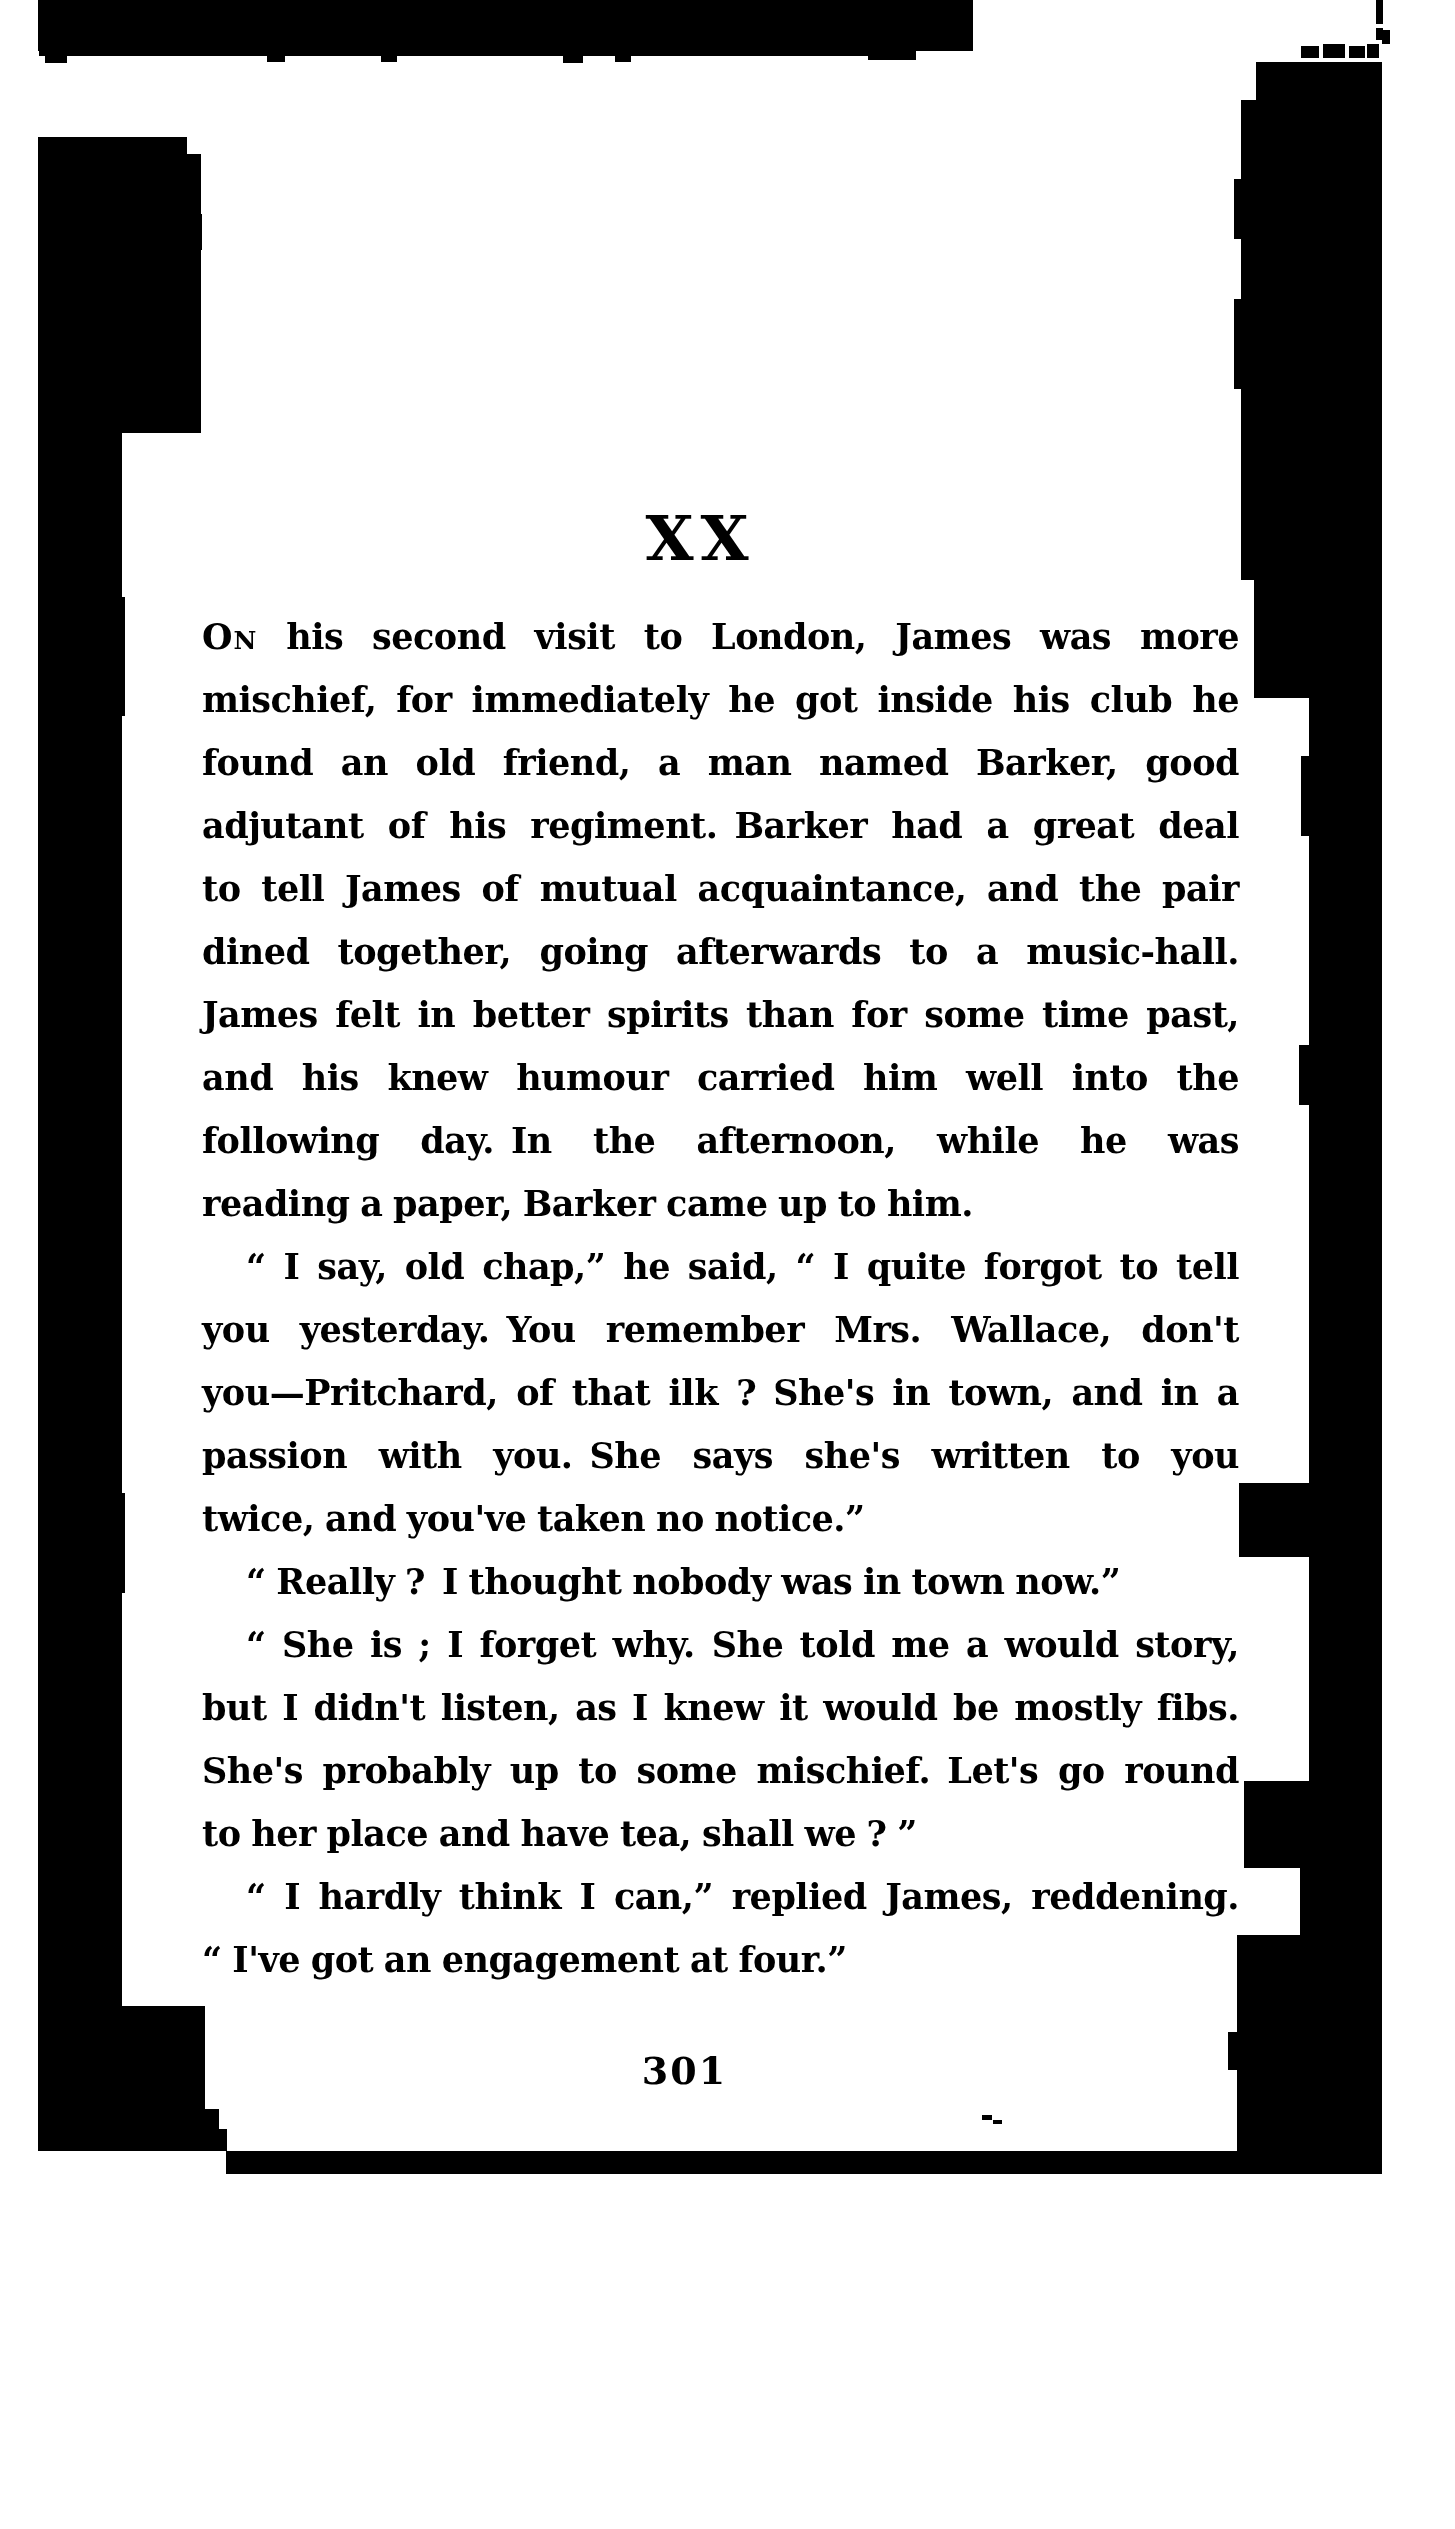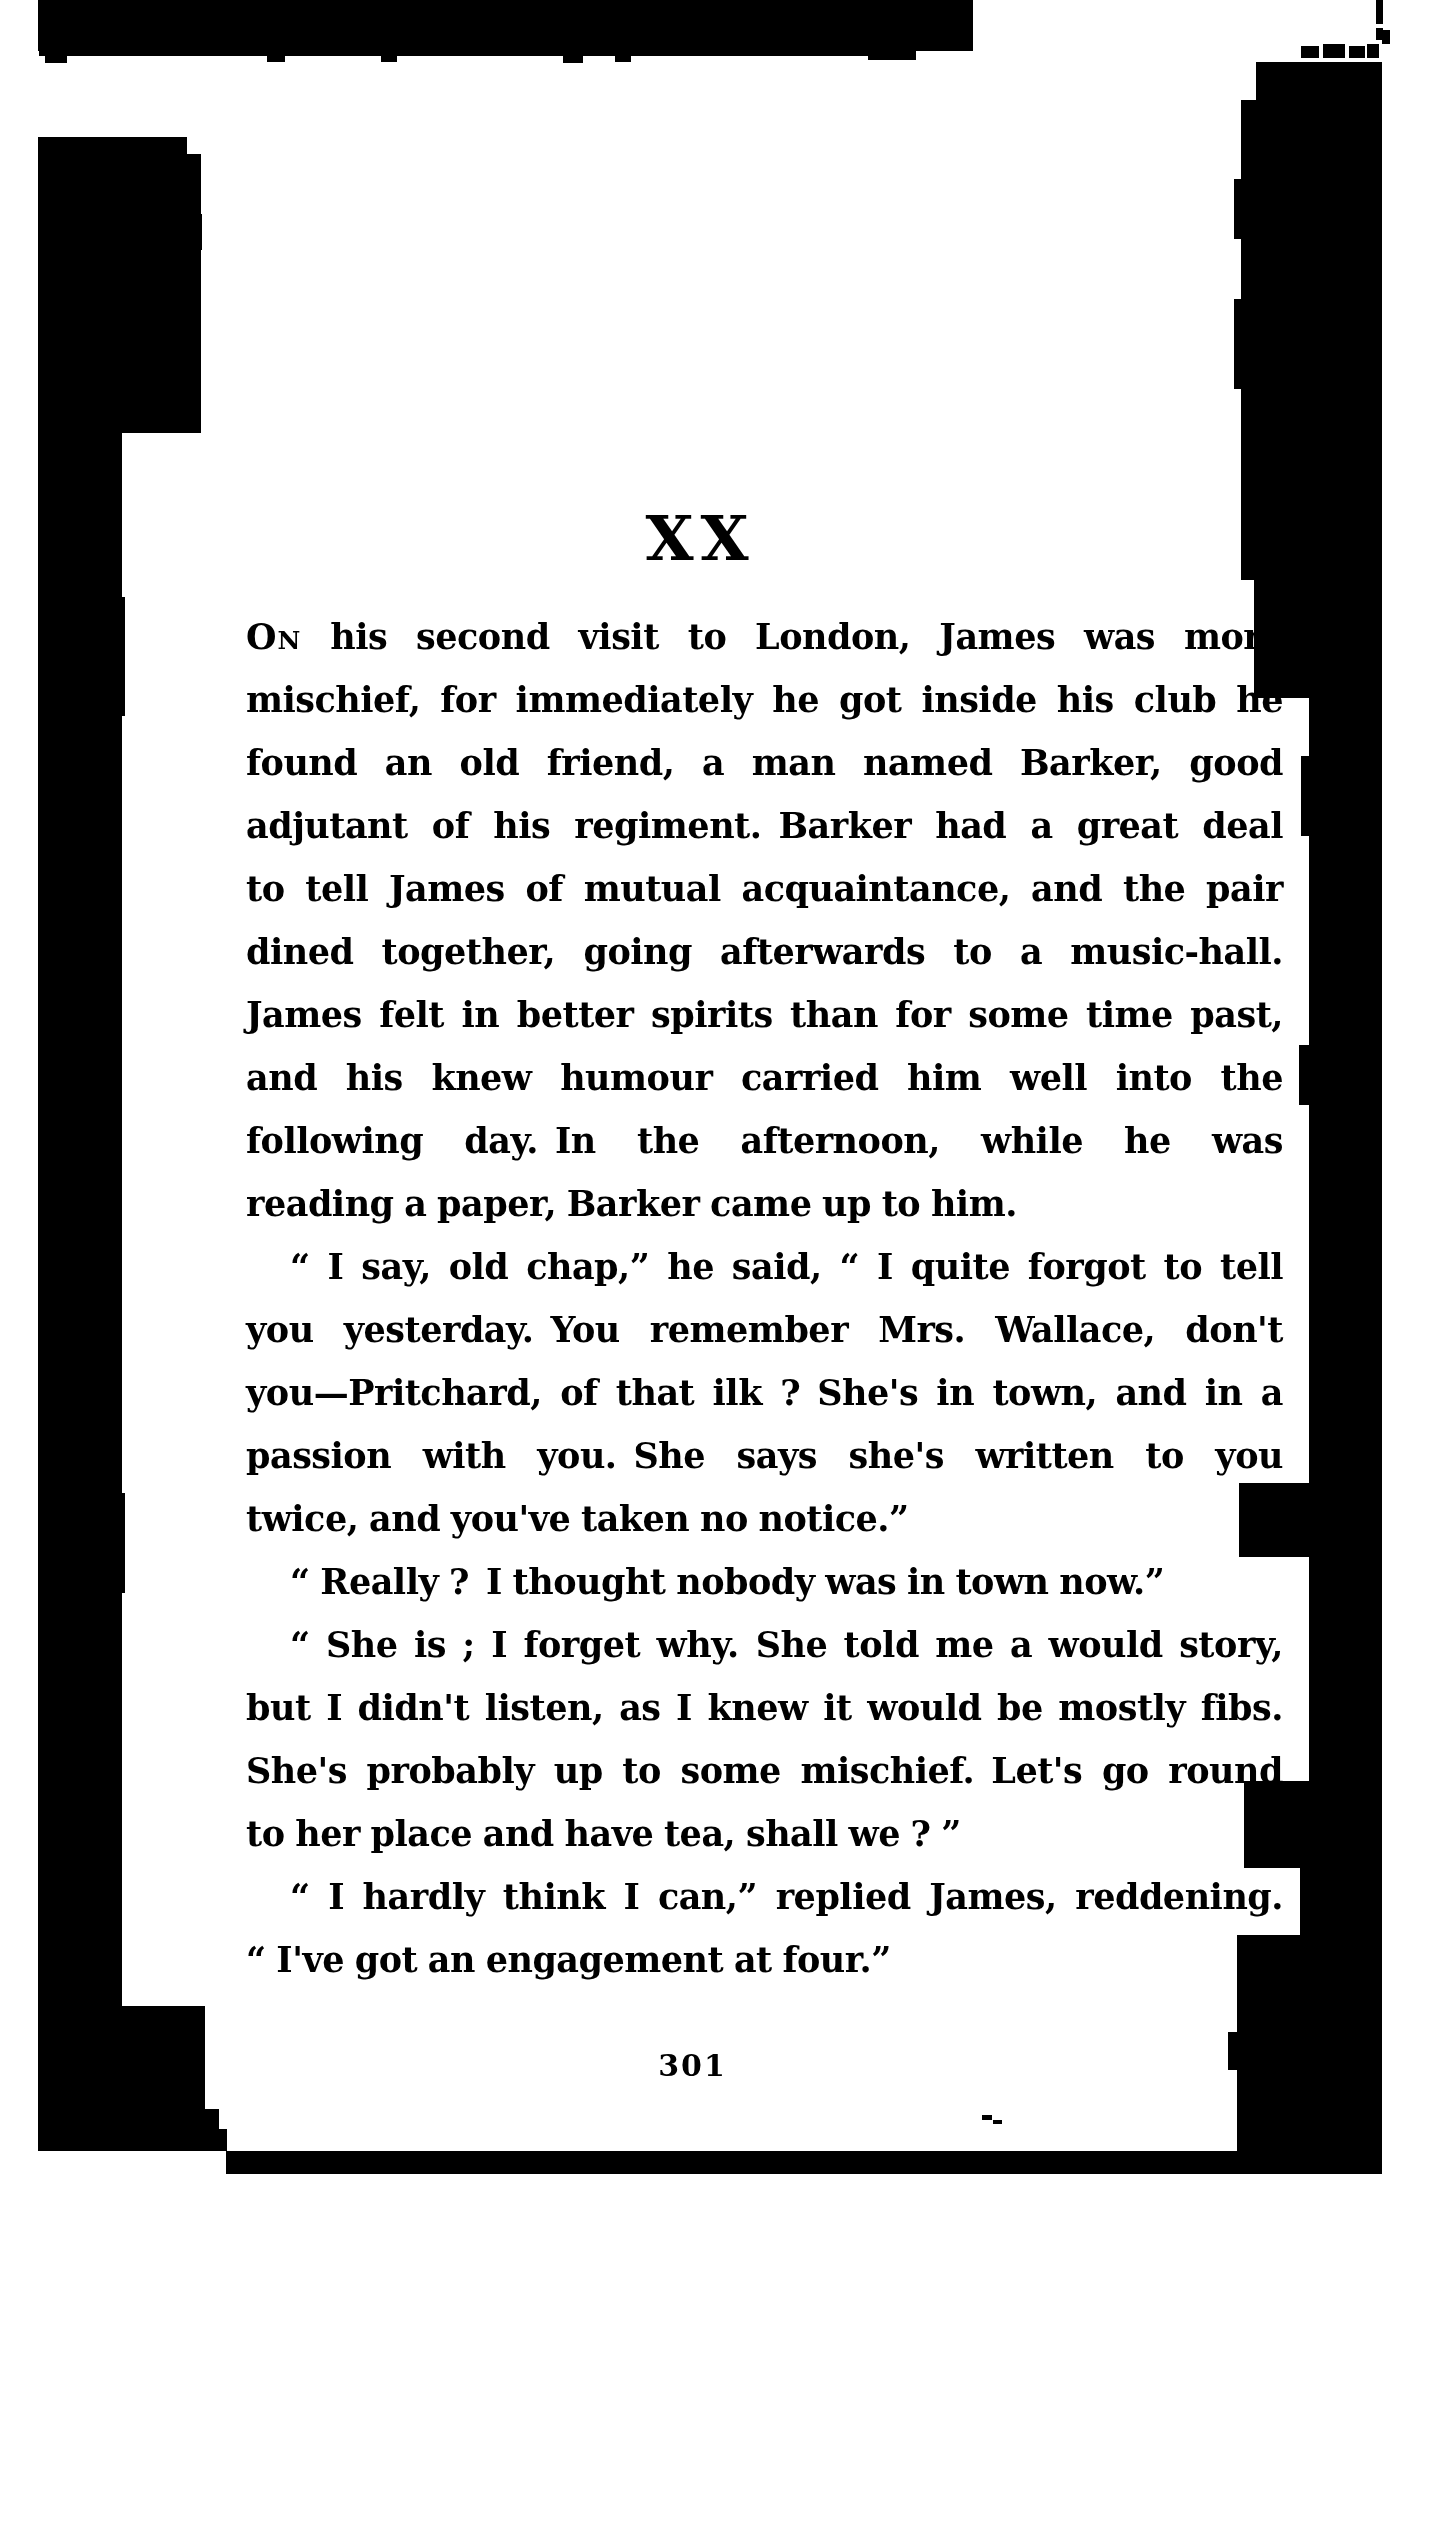--- a/index.html
+++ b/index.html
@@ -16,35 +16,35 @@
 
   .heading {
     position:absolute; left:202px; top:502px; width:1037px;
     box-sizing:border-box; padding-right:40px;
     text-align:center;
     font-size:62px; font-weight:700; letter-spacing:7px;
   }
   .text-block {
     position:absolute; left:202px; top:605px; width:1037px;
     font-size:35px; font-weight:700;
-    letter-spacing:-0.5px; word-spacing:-1px;margin-left:44px;
+    letter-spacing:-0.5px; word-spacing:-1px;
   }
   .line {
     height:63px; line-height:63px;
     text-align:justify; text-align-last:left;
     overflow:visible;
   }
   .line.j { text-align-last:justify; }
   .line.i { padding-left:44px; }
   .lead { font-variant:small-caps; letter-spacing:1px; }
   .pagenum {
-    position:absolute; left:202px; top:2048px; width:1037px;
+    position:absolute; left:194px; top:2048px; width:1037px;
     box-sizing:border-box; padding-right:56px;
     text-align:center;
-    font-size:30px; font-weight:700; letter-spacing:2px;
+    font-size:38px; font-weight:700; letter-spacing:2px;
   }
 </style>
 </head>
 <body>
 
 <div class="artifact" style="left:38px;top:0;width:935px;height:51px"></div>
 <div class="artifact" style="left:39px;top:48px;width:876px;height:8px"></div>
 <div class="artifact" style="left:45px;top:51px;width:22px;height:12px"></div>
 <div class="artifact" style="left:267px;top:54px;width:18px;height:8px"></div>
 <div class="artifact" style="left:381px;top:54px;width:16px;height:8px"></div>

